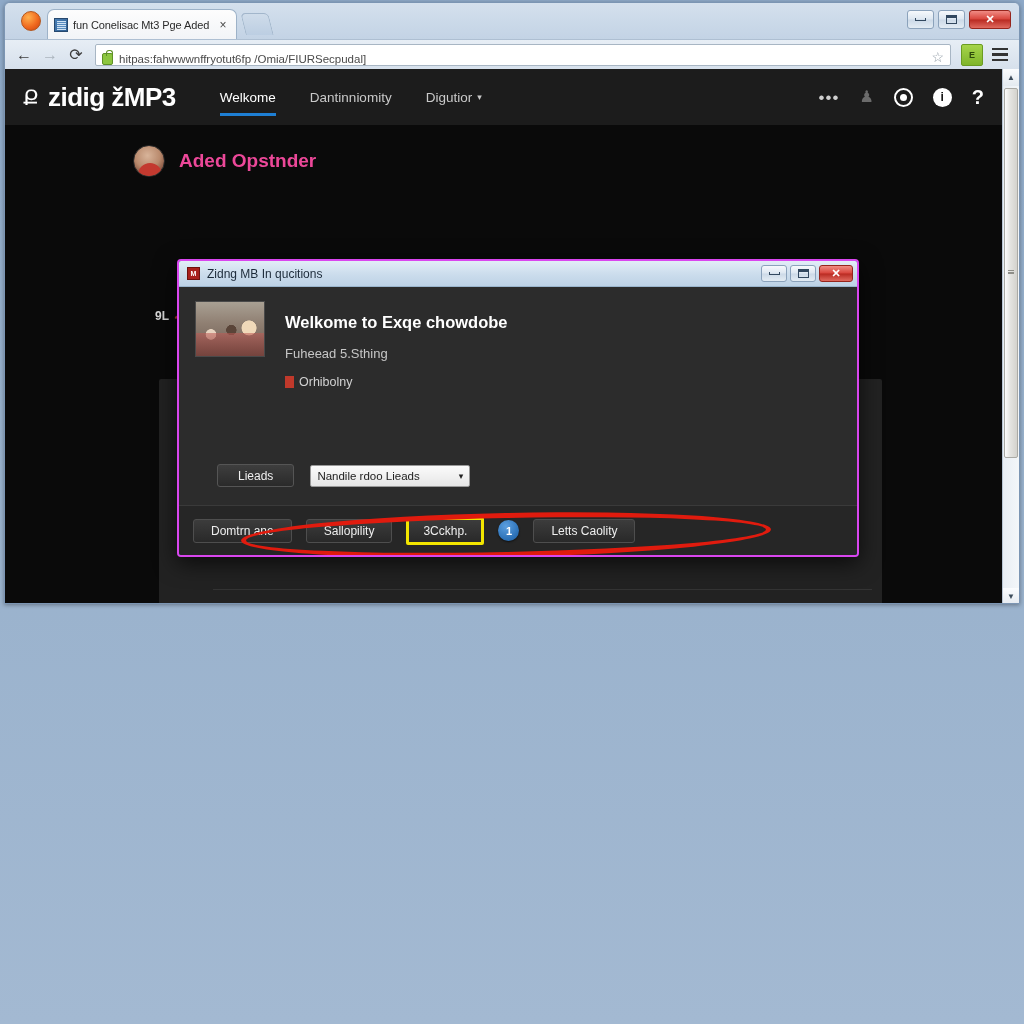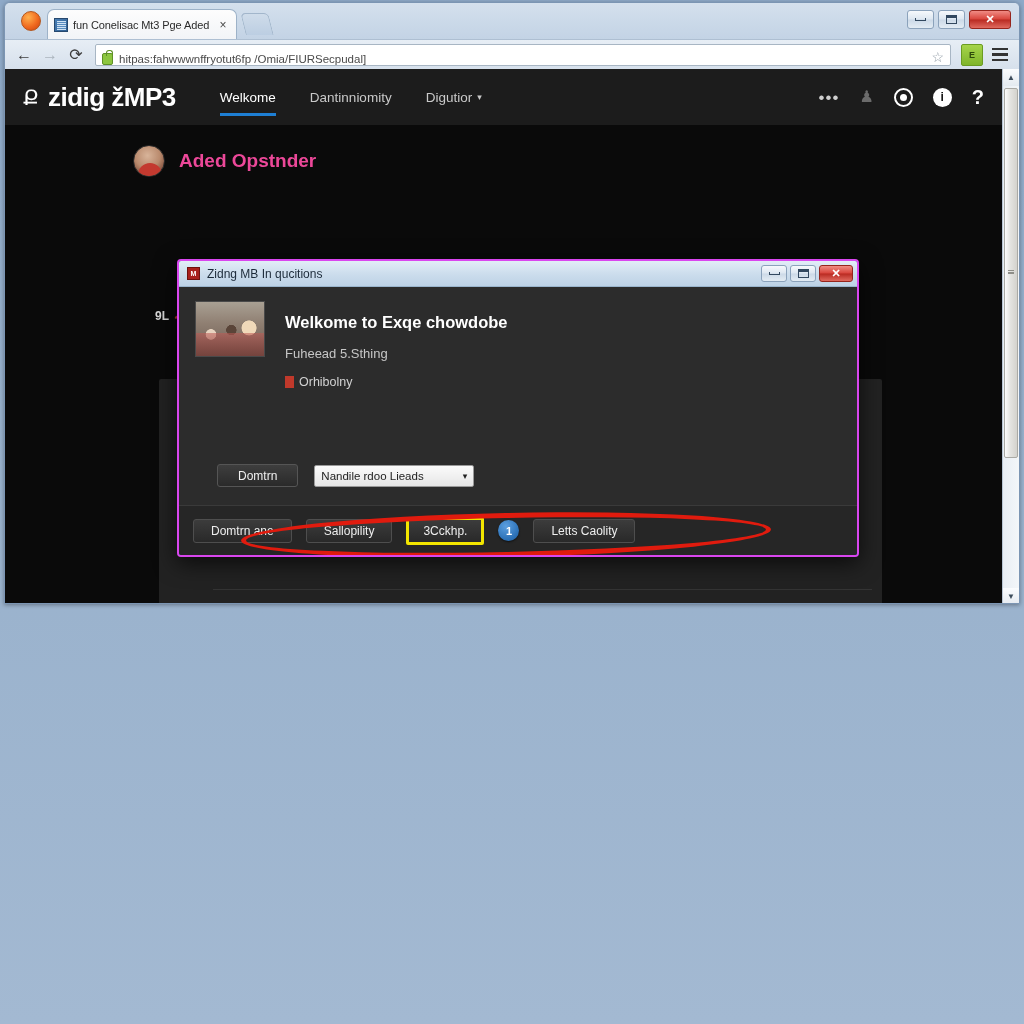--- a/index.html
+++ b/index.html
@@ -502,21 +502,21 @@
               <div class="dlg-heading">Welkome to Exqe chowdobe</div>
               <div class="dlg-sub">Fuheead 5.Sthing</div>
               <div class="dlg-note">
                 <span class="note-mark"></span>
                 <span>Orhibolny</span>
               </div>
             </div>
           </div>
 
           <div class="dlg-controls">
-            <div class="btn-dark">Domtrn</div>
+            <div class="btn-dark">Lieads</div>
             <div class="select">
               <span class="select-label">Nandile rdoo Lieads</span>
               <span class="select-caret">▾</span>
             </div>
           </div>
         </div>
 
         <div class="dlg-footer">
           <div class="fbtn">Domtrn ane</div>
           <div class="fbtn">Sallopility</div>

